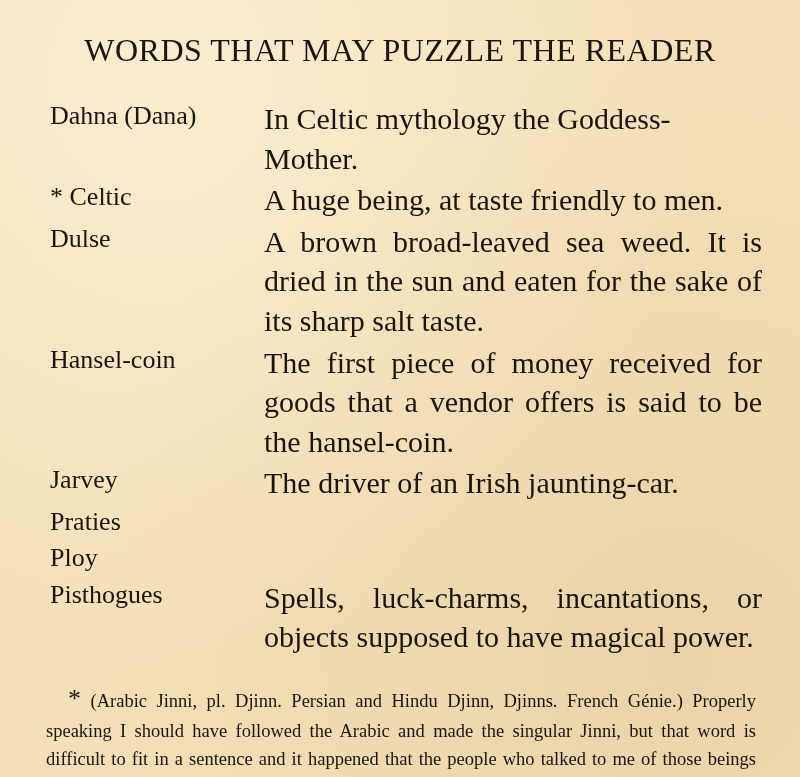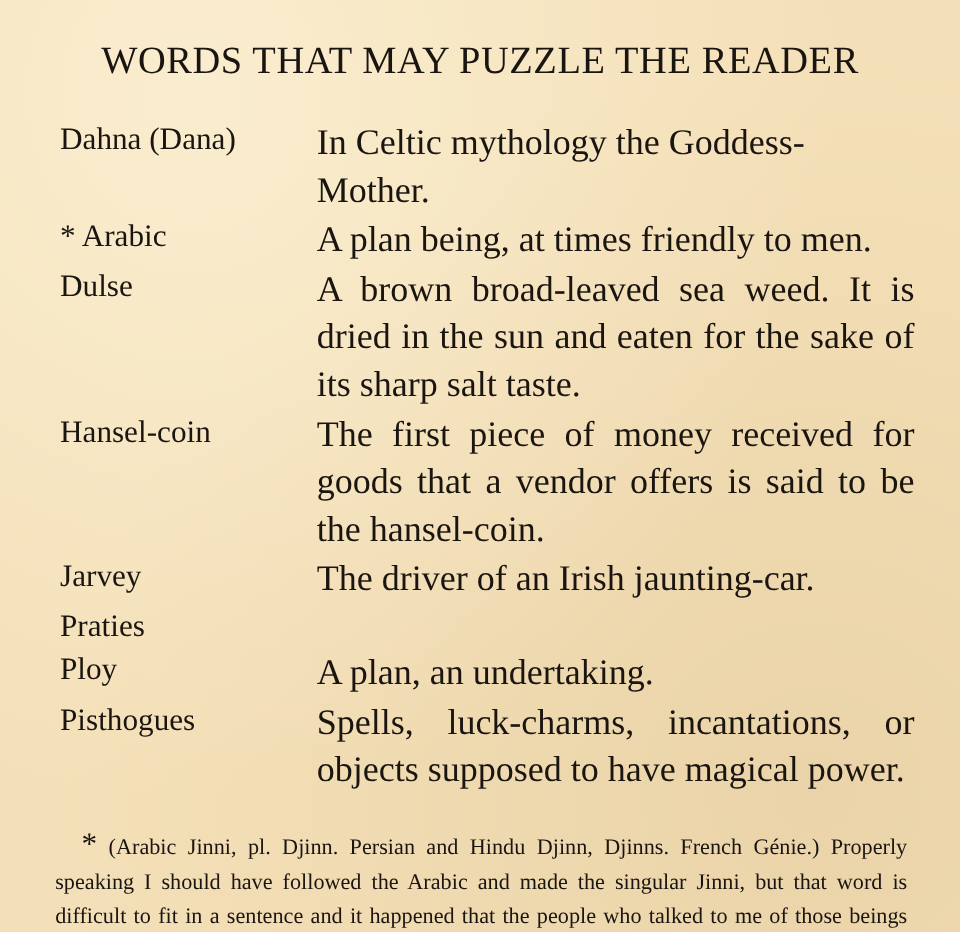--- a/index.html
+++ b/index.html
@@ -80,22 +80,22 @@
   <h1 class="title">WORDS THAT MAY PUZZLE THE READER</h1>
 
   <div class="glossary">
 
     <div class="entry">
       <div class="term">Dahna (Dana)</div>
       <div class="definition">In Celtic mythology the Goddess-Mother.</div>
     </div>
 
     <div class="entry">
-      <div class="term">* Arabic</div>
-      <div class="definition">A plan being, at times friendly to men.</div>
+      <div class="term">* Celtic</div>
+      <div class="definition">A huge being, at taste friendly to men.</div>
     </div>
 
     <div class="entry">
       <div class="term">Dulse</div>
       <div class="definition justify">A brown broad-leaved sea weed. It is dried in the sun and eaten for the sake of its sharp salt taste.</div>
     </div>
 
     <div class="entry">
       <div class="term">Hansel-coin</div>
       <div class="definition justify">The first piece of money received for goods that a vendor offers is said to be the hansel-coin.</div>
@@ -105,21 +105,20 @@
       <div class="term">Jarvey</div>
       <div class="definition">The driver of an Irish jaunting-car.</div>
     </div>
 
     <div class="entry">
       <div class="term">Praties</div>
     </div>
 
     <div class="entry">
       <div class="term">Ploy</div>
-      <div class="definition">A plan, an undertaking.</div>
     </div>
 
     <div class="entry">
       <div class="term">Pisthogues</div>
       <div class="definition justify">Spells, luck-charms, incantations, or objects supposed to have magical power.</div>
     </div>
 
   </div>
 
   <div class="footnote">

